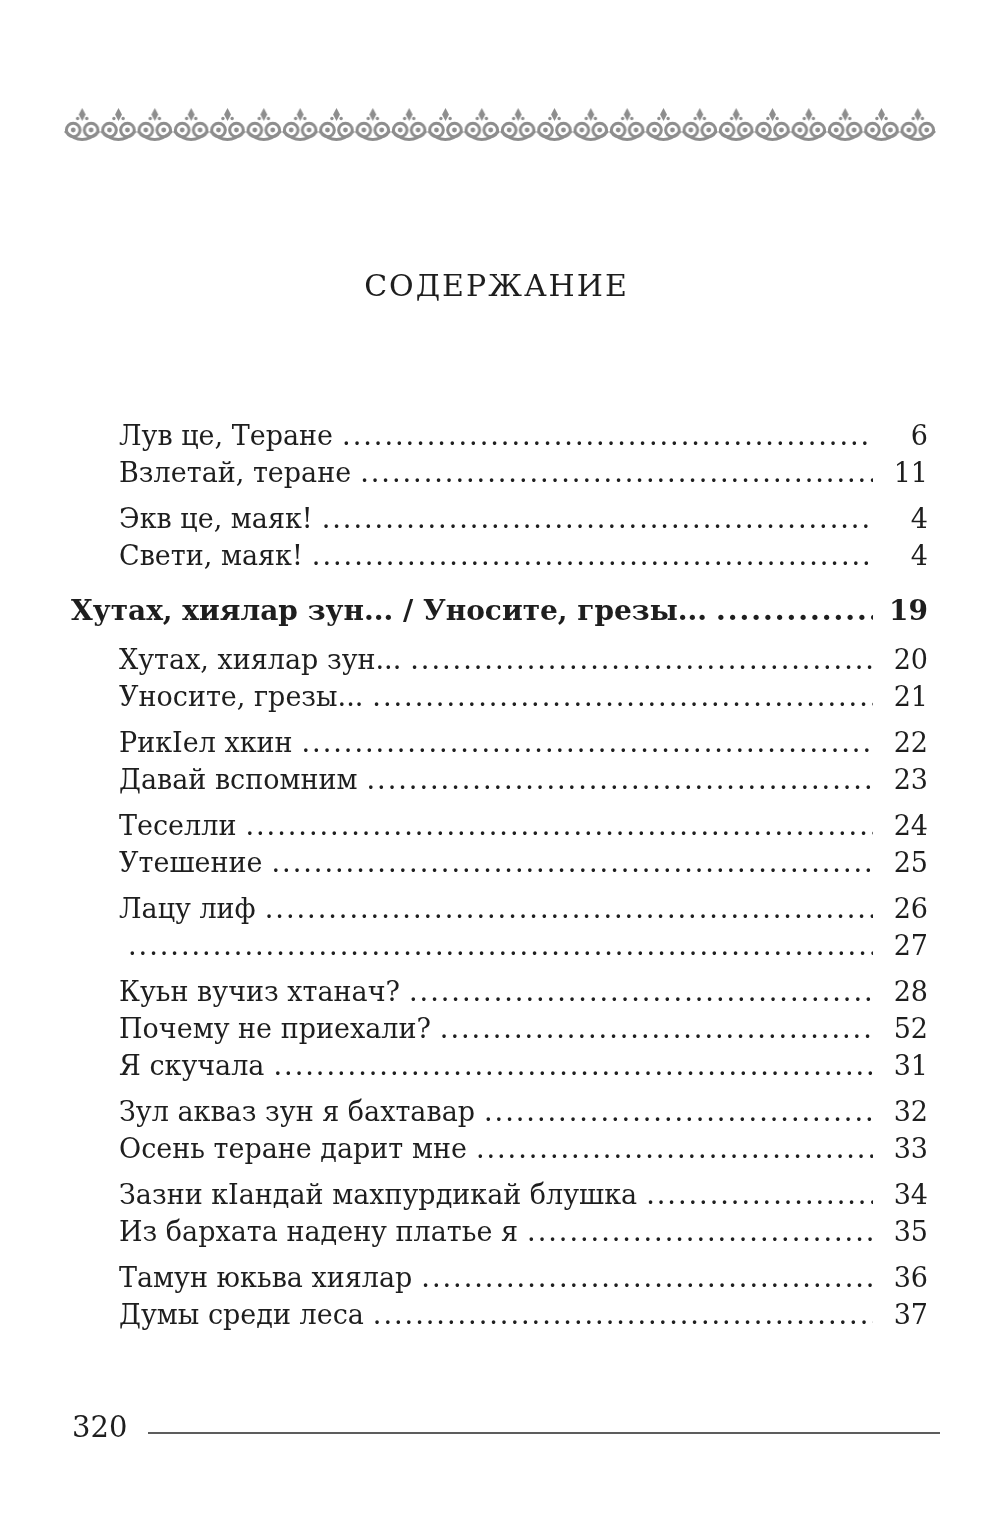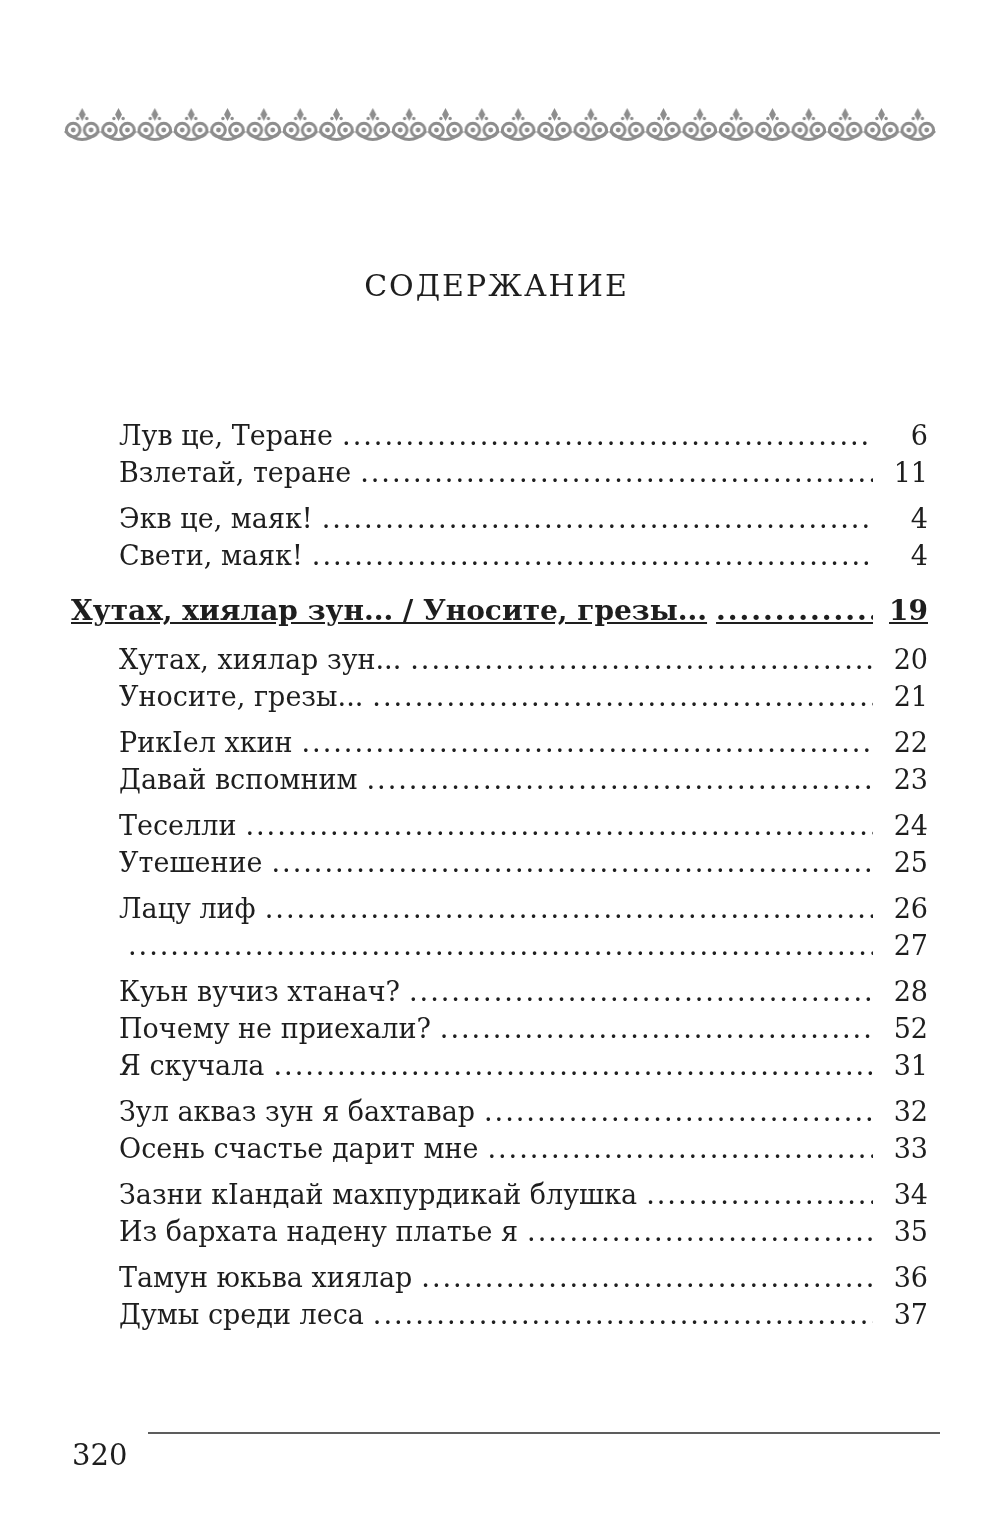--- a/index.html
+++ b/index.html
@@ -45,21 +45,20 @@
   .toc-row.item{ padding-left:54px; }
   .toc-row.group{ margin-top:9px; }
   .toc-row.section{
     margin-top:16px;
     margin-bottom:8px;
     font-weight:bold;
     font-size:28px;
     height:42px;
     line-height:42px;
     padding-left:6px;
-    text-decoration:underline;
   }
   .toc-label{ white-space:nowrap; }
   .toc-dots{
     flex:1;
     overflow:hidden;
     white-space:nowrap;
     margin-left:9px;
     margin-right:7px;
     letter-spacing:2px;
   }
@@ -68,21 +67,20 @@
   }
   .toc-page{
     min-width:48px;
     text-align:right;
   }
   .footer-page-number{
     position:absolute;
     left:72px;
     top:1410px;
     font-size:29px;
-    margin-top:28px;
   }
   .footer-rule{
     position:absolute;
     left:148px;
     top:1432px;
     width:792px;
     height:2px;
     background:#5d5d5d;
   }
 </style>
@@ -210,21 +208,21 @@
     <span class="toc-page">31</span>
   </div>
 
   <div class="toc-row item group">
     <span class="toc-label">Зул акваз зун я бахтавар</span>
     <span class="toc-dots"></span>
     <span class="toc-page">32</span>
   </div>
 
   <div class="toc-row item">
-    <span class="toc-label">Осень счастье дарит мне</span>
+    <span class="toc-label">Осень теране дарит мне</span>
     <span class="toc-dots"></span>
     <span class="toc-page">33</span>
   </div>
 
   <div class="toc-row item group">
     <span class="toc-label">Зазни кIандай махпурдикай блушка</span>
     <span class="toc-dots"></span>
     <span class="toc-page">34</span>
   </div>
 

